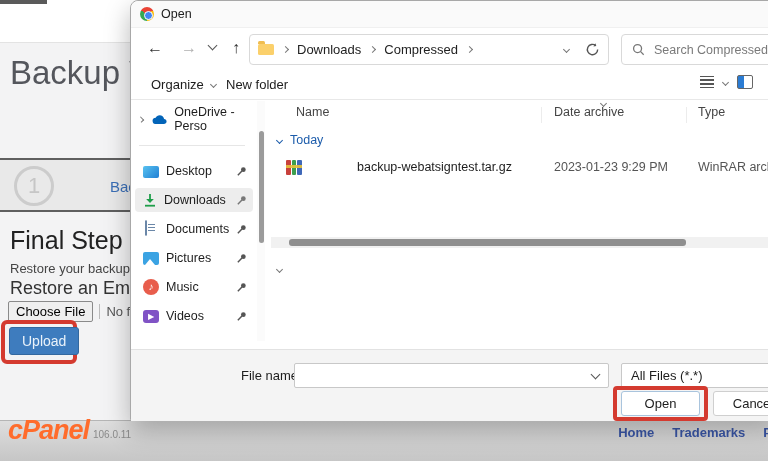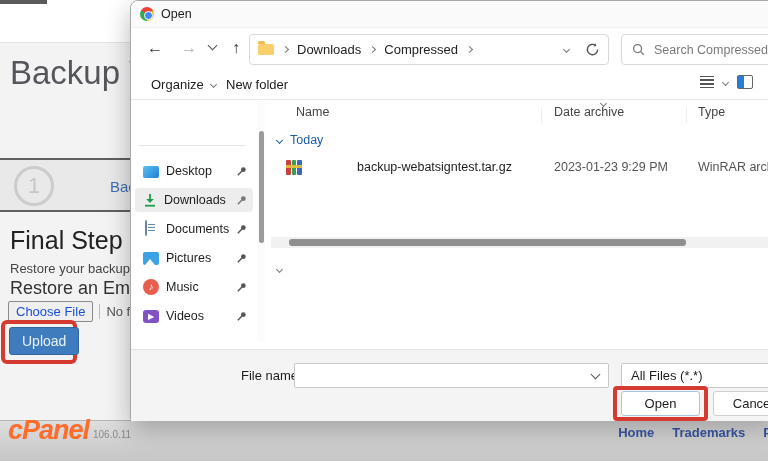--- a/index.html
+++ b/index.html
@@ -11,21 +11,21 @@
   .page-topline { position:absolute; left:0; top:0; width:47px; height:4px; background:#5a5a5a; }
   .page-title { position:absolute; left:10px; top:54px; font-size:33px; color:#54565c; font-weight:400; white-space:nowrap; }
   .steps-heading { position:absolute; left:10px; top:134px; font-size:29px; color:#333;margin-top:44px; }
   .step-box { position:absolute; left:0; top:158px; width:135px; height:54px; background:#e9e9e9; border-top:2px solid #5f5f5f; border-bottom:2px solid #5f5f5f; }
   .step-circle { position:absolute; left:14px; top:6px; width:40px; height:40px; border:3px solid #cccccc; border-radius:50%; color:#c6c6c6; font-size:22px; display:flex; align-items:center; justify-content:center; }
   .step-link { position:absolute; left:110px; top:18px; font-size:15px; color:#3b6fb6; white-space:nowrap; }
   .final-step { position:absolute; left:10px; top:226px; font-size:25px; color:#222; }
   .restore-sub { position:absolute; left:10px; top:261px; font-size:13px; color:#454545; white-space:nowrap; }
   .restore-email { position:absolute; left:10px; top:278px; font-size:18px; color:#333; white-space:nowrap; }
   .choose-row { position:absolute; left:8px; top:301px; display:flex; align-items:center; gap:6px; white-space:nowrap; }
-  .choose-btn { font-size:13px; color:#1d4ed8; background:#efefef; border:1px solid #8a8a8a; padding:2px 7px; border-radius:2px; }
+  .choose-btn { font-size:13px; color:#000000; background:#efefef; border:1px solid #8a8a8a; padding:2px 7px; border-radius:2px; }
   .no-file { font-size:13px; color:#555; border-left:1px solid #bbb; padding-left:6px; }
   .upload-redbox { position:absolute; left:1px; top:320px; width:76px; height:44px; border:4px solid #d43a2f; border-radius:6px; }
   .upload-btn { position:absolute; left:9px; top:327px; background:#3e7cbe; color:#eaf2fa; font-size:14px; border:1px solid #33689f; border-radius:3px; padding:5px 12px; }
 
   
   .footer { position:absolute; left:0; top:420px; width:768px; height:41px; background:linear-gradient(#dedede,#c6c6c6); border-top:1px solid #b5b5b5; }
   .cpanel-logo { position:absolute; left:8px; top:-6px; font-size:27px; font-weight:700; font-style:italic; color:#ff6c2c; letter-spacing:-1px; }
   .cpanel-version { position:absolute; left:93px; top:8px; font-size:10px; color:#8a8a8a; }
   .footer-links { position:absolute; right:-4px; top:4px; display:flex; gap:18px; font-size:13px; font-weight:600; color:#3a56a5; }
   .footer-links span { cursor:pointer; }
@@ -207,20 +207,29 @@
           <i></i>
         </span>
       <span class="chev chev-sm"></span>
       <span class="pane-ic"></span>
     </span>
   </div>
 
   <div class="dlg-body">
 
     <div class="side">
+      <div class="side-row onedrive-row">
+        <span class="chev chev-sm" style="transform:rotate(-45deg)"></span>
+        <span class="glyph">
+          <svg width="17" height="12" viewBox="0 0 20 13">
+              <path d="M6 12.5h10.2c2 0 3.3-1.3 3.3-3 0-1.6-1.2-2.8-2.9-3C16.2 3.8 14 2 11.4 2 9.3 2 7.5 3.2 6.7 5 4.5 5 3 6.5 3 8.6c0 2.3 1.4 3.9 3 3.9z" fill="#0364b8"></path>
+            </svg>
+        </span>
+        <span>OneDrive - Perso</span>
+      </div>
       <div class="side-divider"></div>
 
       <div class="side-row" style="top:58px">
         <span class="ic16 ic-desktop"></span>
         <span>Desktop</span>
         <span class="pin">
             <svg width="11" height="11" viewBox="0 0 12 12">
               <line x1="2" y1="10" x2="6.5" y2="5.5" stroke="#555" stroke-width="1.6"></line>
               <circle cx="8" cy="4" r="2.6" fill="#555"></circle>
             </svg>

